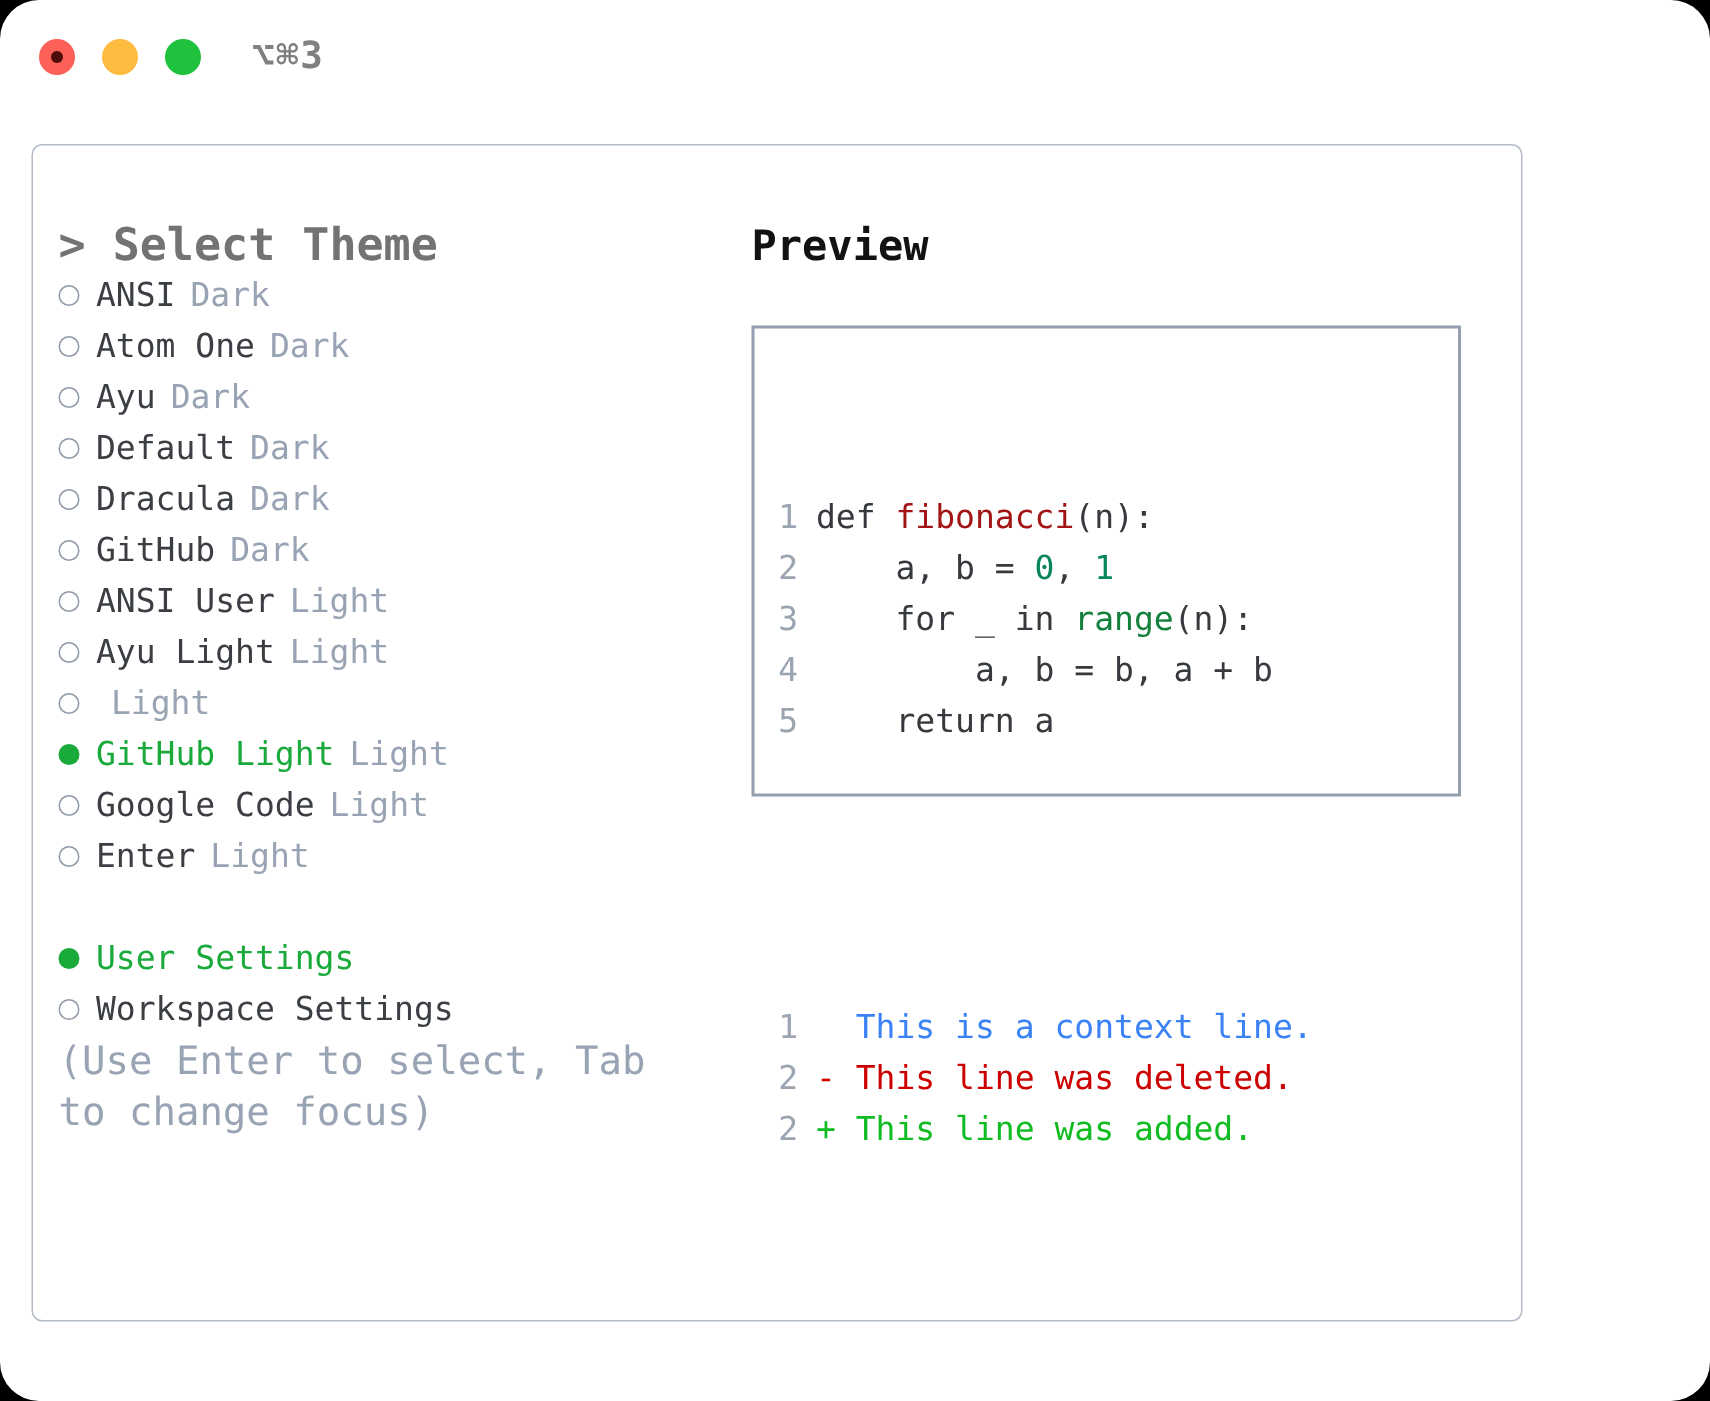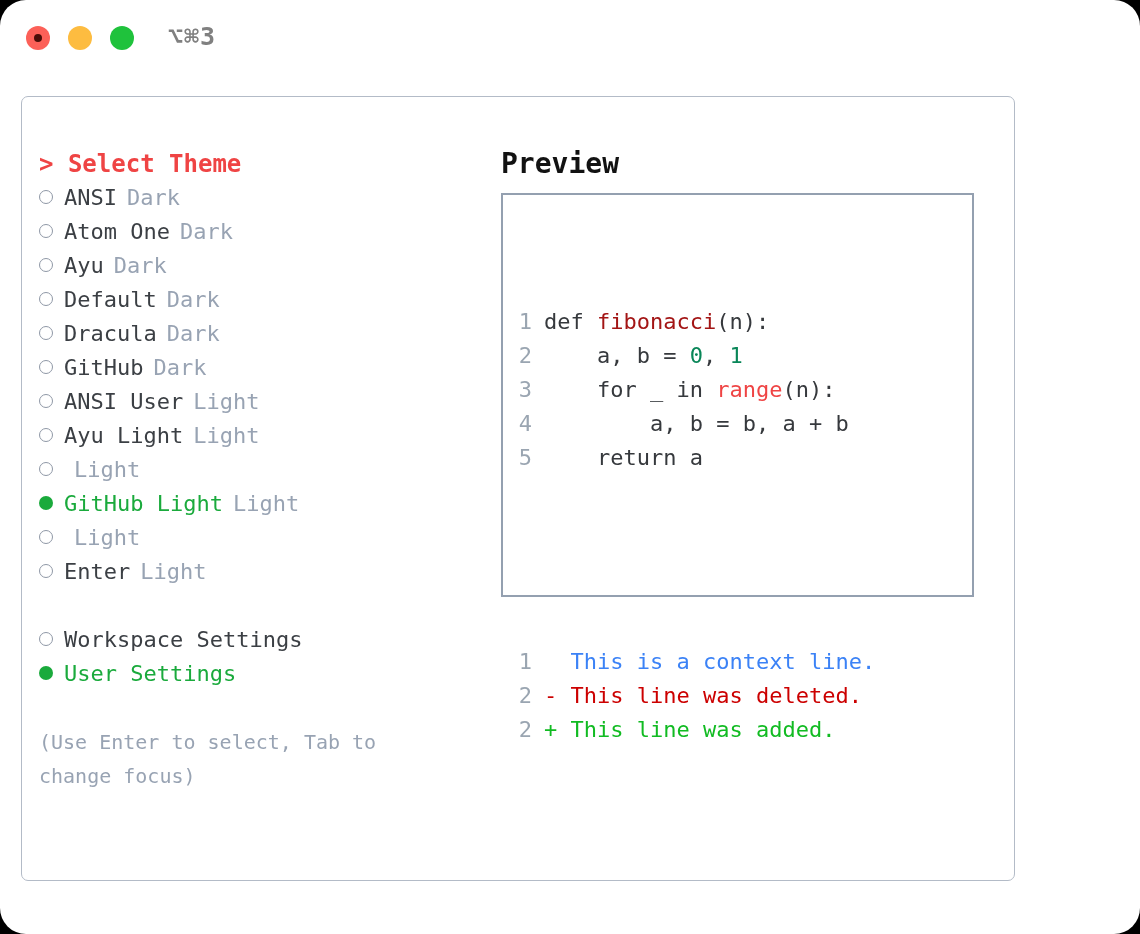--- a/index.html
+++ b/index.html
@@ -80,23 +80,23 @@
   }
 
   
   .left-col {
     position: absolute;
     left: 17px;
     top: 50px;
     width: 430px;
   }
   .section-header {
-    font-size: 24px;
+    font-size: 30px;
     font-weight: bold;
-    color: #ef4444;
+    color: #737373;
     line-height: 34px;
     white-space: pre;
   }
   .opt-row {
     display: flex;
     align-items: center;
     line-height: 34px;
     height: 34px;
     font-size: 22px;
     white-space: pre;
@@ -130,44 +130,43 @@
   .apply-header {
     font-size: 22px;
     color: #3b3f44;
     line-height: 34px;
     margin-left: 25px;
     white-space: pre;
   }
   .spacer-row { height: 34px; }
 
   .hint {
-    margin-top: 34px;
-    font-size: 20px;
+    font-size: 26px;
     line-height: 34px;
     color: #98a3b3;
     width: 400px;
   }
 
   
   .right-col {
     position: absolute;
     left: 479px;
     top: 50px;
     width: 490px;
   }
   .preview-title {
     font-size: 28px;
     font-weight: bold;
     color: #121212;
     line-height: 34px;
   }
   .preview-box {
-    margin-top: 12px;
+    margin-top: 36px;
     width: 473px;
-    height: 404px;
+    height: 314px;
     border: 2px solid #94a0b0;
     background: #ffffff;
     box-sizing: border-box;
     position: relative;
   }
   .code {
     position: absolute;
     left: 15px;
     top: 42px;
     font-size: 22px;
@@ -178,21 +177,21 @@
   .ln {
     color: #9aa5b1;
     display: inline-block;
     width: 14px;
     text-align: right;
     margin-right: 12px;
   }
   .tok-plain { color: #36393d; }
   .tok-fn    { color: #a31515; }
   .tok-num   { color: #098658; }
-  .tok-call  { color: #ef4444; }
+  .tok-call  { color: #15803d; }
   .blank-line { height: 34px; }
   .diff-ctx  { color: #3b82f6; }
   .diff-del  { color: #cc0000; }
   .diff-add  { color: #11bb22; }
 </style>
 </head>
 <body>
 
 <div class="window">
 
@@ -215,30 +214,30 @@
           <div class="opt-row"><span class="bullet empty"></span><span class="opt-label">ANSI</span><span class="opt-tag">Dark</span></div>
           <div class="opt-row"><span class="bullet empty"></span><span class="opt-label">Atom One</span><span class="opt-tag">Dark</span></div>
           <div class="opt-row"><span class="bullet empty"></span><span class="opt-label">Ayu</span><span class="opt-tag">Dark</span></div>
           <div class="opt-row"><span class="bullet empty"></span><span class="opt-label">Default</span><span class="opt-tag">Dark</span></div>
           <div class="opt-row"><span class="bullet empty"></span><span class="opt-label">Dracula</span><span class="opt-tag">Dark</span></div>
           <div class="opt-row"><span class="bullet empty"></span><span class="opt-label">GitHub</span><span class="opt-tag">Dark</span></div>
           <div class="opt-row"><span class="bullet empty"></span><span class="opt-label">ANSI User</span><span class="opt-tag">Light</span></div>
           <div class="opt-row"><span class="bullet empty"></span><span class="opt-label">Ayu Light</span><span class="opt-tag">Light</span></div>
           <div class="opt-row"><span class="bullet empty"></span><span class="opt-tag">Light</span></div>
           <div class="opt-row selected"><span class="bullet filled"></span><span class="opt-label">GitHub Light</span><span class="opt-tag">Light</span></div>
-          <div class="opt-row"><span class="bullet empty"></span><span class="opt-tag">Light</span></div>
+          <div class="opt-row"><span class="bullet empty"></span><span class="opt-label">Google Code</span><span class="opt-tag">Light</span></div>
           <div class="opt-row"><span class="bullet empty"></span><span class="opt-label">Enter</span><span class="opt-tag">Light</span></div>
         </div>
 
       <div class="spacer-row"></div>
 
 
       <div id="apply-list">
+          <div class="opt-row selected"><span class="bullet filled"></span><span class="opt-label">User Settings</span></div>
           <div class="opt-row"><span class="bullet empty"></span><span class="opt-label">Workspace Settings</span></div>
-          <div class="opt-row selected"><span class="bullet filled"></span><span class="opt-label">User Settings</span></div>
         </div>
 
       <div class="hint">(Use Enter to select, Tab to change focus)</div>
     </div>
 
     <div class="right-col">
       <div class="preview-title">Preview</div>
 
       <div class="preview-box">
         <div class="code">

